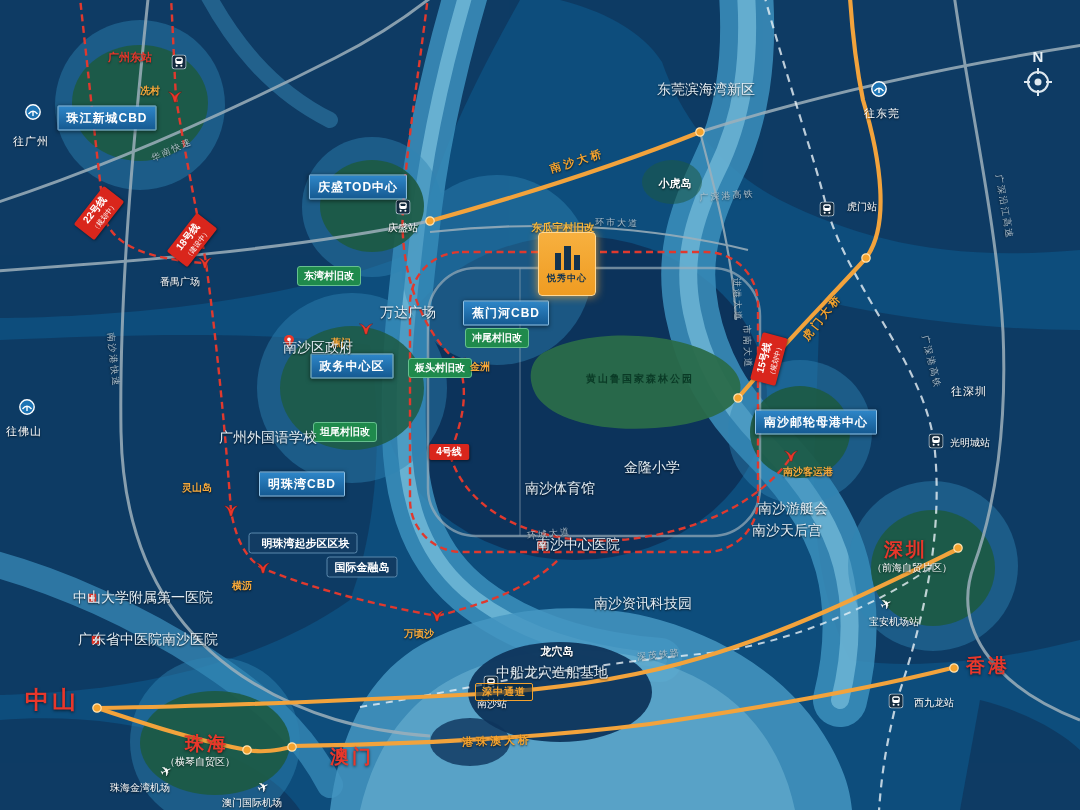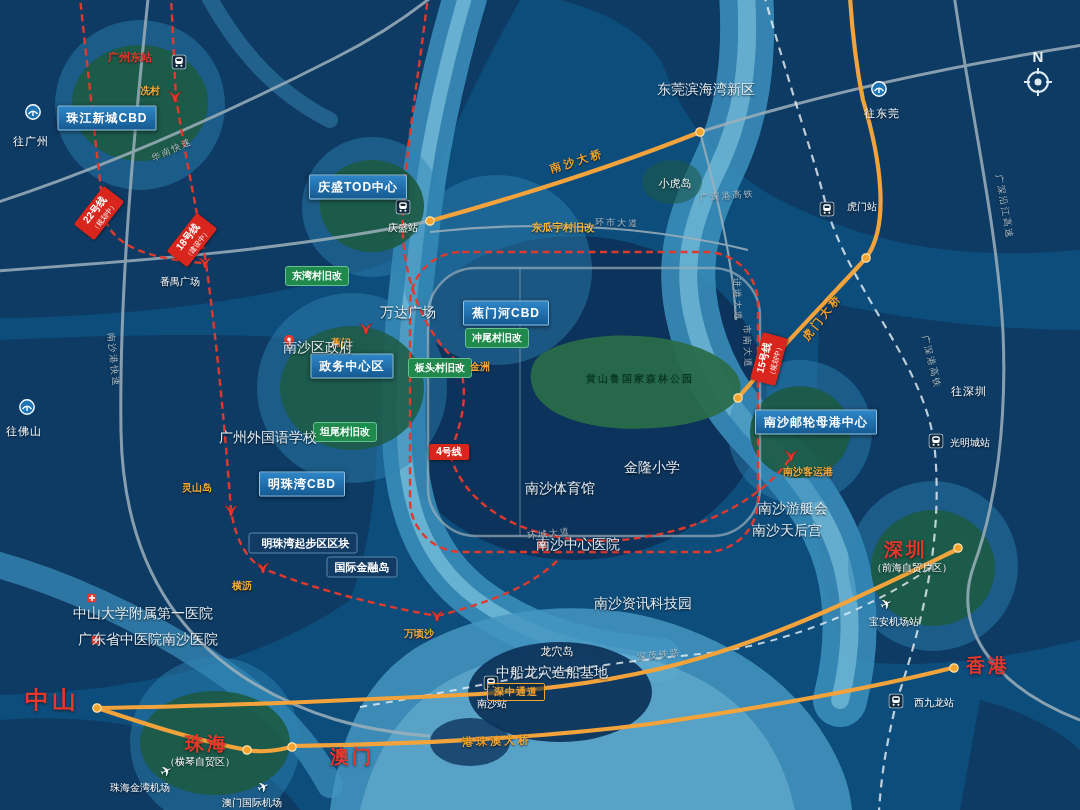--- a/index.html
+++ b/index.html
@@ -14,21 +14,21 @@
   .city-sub{color:#ffffff;font-size:10px;text-shadow:0 1px 2px rgba(0,0,0,.7);}
   .badge-blue{background:linear-gradient(180deg,#2e86c8,#155a92);color:#fff;font-size:12px;font-weight:bold;
     padding:3px 8px;border:1px solid #8fc3e8;border-radius:1px;letter-spacing:1px;box-shadow:0 1px 4px rgba(0,0,0,.5);}
   .badge-dark{background:#123c63;border:1px solid #5b89ad;color:#fff;font-size:11px;font-weight:bold;padding:2px 7px;border-radius:3px;}
   .badge-green{background:#1f8a4c;color:#fff;font-size:10px;font-weight:bold;padding:2px 6px;border-radius:3px;border:1px solid #66c08f;}
   .badge-red{background:#d9261c;color:#fff;font-size:10px;font-weight:bold;padding:1px 7px;border-radius:2px;box-shadow:0 1px 3px rgba(0,0,0,.5);}
   .lbl-orange{color:#f6a93b;font-size:10px;font-weight:bold;text-shadow:0 1px 2px rgba(0,0,0,.75);}
   .lbl-orange-redev{color:#f6b83c;font-size:10.5px;font-weight:bold;text-shadow:0 1px 2px rgba(0,0,0,.75);}
   .lbl-white{color:#fff;font-size:10px;text-shadow:0 1px 2px rgba(0,0,0,.8);}
   .lbl-white-sm{color:#e4eef5;font-size:14px;text-shadow:0 1px 2px rgba(0,0,0,.8);}
-  .lbl-white-md{color:#fff;font-size:11px;font-weight:normal;text-shadow:0 1px 2px rgba(0,0,0,.8);}
+  .lbl-white-md{color:#fff;font-size:11px;font-weight:bold;text-shadow:0 1px 2px rgba(0,0,0,.8);}
   .lbl-red{color:#e8372b;font-size:11px;font-weight:bold;text-shadow:0 1px 2px rgba(0,0,0,.6);}
   .rd{color:#b6c5cf;font-size:9px;letter-spacing:2px;opacity:.95;text-shadow:0 1px 2px rgba(0,0,0,.6);}
   .br{color:#f4a32f;font-size:11px;font-weight:bold;letter-spacing:3px;text-shadow:0 1px 2px rgba(0,0,0,.7);}
   .pill-orange{color:#f4a32f;font-size:10px;font-weight:bold;border:1px solid #f4a32f;padding:1px 6px;border-radius:2px;background:rgba(8,36,58,.6);letter-spacing:1px;}
   .park{color:#0a3a26;font-size:10px;font-weight:bold;letter-spacing:2px;}
   .dir{color:#fff;font-size:11px;letter-spacing:1px;text-shadow:0 1px 2px rgba(0,0,0,.7);}
   .icon{position:absolute;transform:translate(-50%,-50%);z-index:4;line-height:0;}
   .icon .plane-glyph{font-family:"DejaVu Sans",sans-serif;color:#fff;font-size:14px;display:inline-block;
     transform:rotate(-25deg);text-shadow:0 1px 2px rgba(0,0,0,.7);line-height:1;}
   .project{position:absolute;width:56px;height:62px;background:linear-gradient(180deg,#f7b03f,#ef9c22);
@@ -265,21 +265,21 @@
       <div class="lbl city" style="left: 906px; top: 550px; transform: translate(-50%, -50%);"><span>深圳</span></div>
       <div class="lbl city-sub" style="left: 912px; top: 568px; transform: translate(-50%, -50%);"><span>（前海自贸片区）</span></div>
       <div class="lbl badge-blue" style="left: 107px; top: 118px; transform: translate(-50%, -50%);"><span>珠江新城CBD</span></div>
       <div class="lbl badge-blue" style="left: 358px; top: 187px; transform: translate(-50%, -50%);"><span>庆盛TOD中心</span></div>
       <div class="lbl badge-blue" style="left: 506px; top: 313px; transform: translate(-50%, -50%);"><span>蕉门河CBD</span></div>
       <div class="lbl badge-blue" style="left: 352px; top: 366px; transform: translate(-50%, -50%);"><span>政务中心区</span></div>
       <div class="lbl badge-blue" style="left: 302px; top: 484px; transform: translate(-50%, -50%);"><span>明珠湾CBD</span></div>
       <div class="lbl badge-dark" style="left: 303px; top: 543px; transform: translate(-50%, -50%); padding-left: 12px;"><span>明珠湾起步区区块</span></div>
       <div class="lbl badge-dark" style="left: 362px; top: 567px; transform: translate(-50%, -50%);"><span>国际金融岛</span></div>
       <div class="lbl badge-blue" style="left: 816px; top: 422px; transform: translate(-50%, -50%);"><span>南沙邮轮母港中心</span></div>
-      <div class="lbl badge-green" style="left: 317px; top: 276px; transform: translate(-50%, -50%); text-align: center;"><span>东湾村旧改</span></div>
+      <div class="lbl badge-green" style="left: 329px; top: 276px; transform: translate(-50%, -50%); text-align: center;"><span>东湾村旧改</span></div>
       <div class="lbl badge-green" style="left: 497px; top: 338px; transform: translate(-50%, -50%);"><span>冲尾村旧改</span></div>
       <div class="lbl badge-green" style="left: 440px; top: 368px; transform: translate(-50%, -50%);"><span>板头村旧改</span></div>
       <div class="lbl badge-green" style="left: 345px; top: 432px; transform: translate(-50%, -50%);"><span>坦尾村旧改</span></div>
       <div class="lbl lbl-orange-redev" style="left: 563px; top: 228px; transform: translate(-50%, -50%);"><span>东瓜宇村旧改</span></div>
       <div class="lbl badge-red" style="left: 99px; top: 213px; transform: translate(-50%, -50%) rotate(-52deg);"><span>22号线</span><span class="sub">（规划中）</span></div>
       <div class="lbl badge-red" style="left: 192px; top: 240px; transform: translate(-50%, -50%) rotate(-52deg);"><span>18号线</span><span class="sub">（建设中）</span></div>
       <div class="lbl badge-red" style="left: 769px; top: 359px; transform: translate(-50%, -50%) rotate(-75deg);"><span>15号线</span><span class="sub">（规划中）</span></div>
       <div class="lbl badge-red" style="left: 449px; top: 452px; transform: translate(-50%, -50%);"><span>4号线</span></div>
       <div class="lbl lbl-orange" style="left: 150px; top: 91px; transform: translate(-50%, -50%);"><span>冼村</span></div>
       <div class="lbl lbl-white" style="left: 180px; top: 282px; transform: translate(-50%, -50%);"><span>番禺广场</span></div>
@@ -308,39 +308,47 @@
       <div class="lbl rd" style="left: 727px; top: 196px; transform: translate(-50%, -50%) rotate(-4deg);"><span>广深港高铁</span></div>
       <div class="lbl rd" style="left: 931px; top: 362px; transform: translate(-50%, -50%) rotate(76deg);"><span>广深港高铁</span></div>
       <div class="lbl rd" style="left: 617px; top: 223px; transform: translate(-50%, -50%) rotate(2deg);"><span>环市大道</span></div>
       <div class="lbl rd" style="left: 737px; top: 300px; transform: translate(-50%, -50%) rotate(88deg);"><span>进港大道</span></div>
       <div class="lbl rd" style="left: 747px; top: 347px; transform: translate(-50%, -50%) rotate(88deg);"><span>市南大道</span></div>
       <div class="lbl rd" style="left: 549px; top: 534px; transform: translate(-50%, -50%) rotate(-6deg);"><span>环城大道</span></div>
       <div class="lbl rd" style="left: 659px; top: 655px; transform: translate(-50%, -50%) rotate(-6deg);"><span>深茂铁路</span></div>
       <div class="lbl br" style="left: 577px; top: 161px; transform: translate(-50%, -50%) rotate(-17deg);"><span>南沙大桥</span></div>
       <div class="lbl br" style="left: 822px; top: 317px; transform: translate(-50%, -50%) rotate(-52deg);"><span>虎门大桥</span></div>
       <div class="lbl br" style="left: 497px; top: 741px; transform: translate(-50%, -50%) rotate(-2deg);"><span>港珠澳大桥</span></div>
-      <div class="lbl pill-orange" style="left: 516px; top: 692px; transform: translate(-50%, -50%); text-align: center;"><span>深中通道</span></div>
+      <div class="lbl pill-orange" style="left: 504px; top: 692px; transform: translate(-50%, -50%); text-align: center;"><span>深中通道</span></div>
       <div class="lbl park" style="left: 640px; top: 379px; transform: translate(-50%, -50%);"><span>黄山鲁国家森林公园</span></div>
       <div class="lbl lbl-white-sm" style="left: 408px; top: 313px; transform: translate(-50%, -50%);"><span>万达广场</span></div>
       <div class="lbl lbl-white-sm" style="left: 318px; top: 348px; transform: translate(-50%, -50%);"><span>南沙区政府</span></div>
       <div class="lbl lbl-white-sm" style="left: 268px; top: 438px; transform: translate(-50%, -50%);"><span>广州外国语学校</span></div>
       <div class="lbl lbl-white-sm" style="left: 560px; top: 489px; transform: translate(-50%, -50%);"><span>南沙体育馆</span></div>
       <div class="lbl lbl-white-sm" style="left: 652px; top: 468px; transform: translate(-50%, -50%);"><span>金隆小学</span></div>
       <div class="lbl lbl-white-sm" style="left: 578px; top: 545px; transform: translate(-50%, -50%);"><span>南沙中心医院</span></div>
       <div class="lbl lbl-white-sm" style="left: 643px; top: 604px; transform: translate(-50%, -50%);"><span>南沙资讯科技园</span></div>
       <div class="lbl lbl-white-sm" style="left: 793px; top: 509px; transform: translate(-50%, -50%);"><span>南沙游艇会</span></div>
       <div class="lbl lbl-white-sm" style="left: 787px; top: 531px; transform: translate(-50%, -50%);"><span>南沙天后宫</span></div>
       <div class="lbl lbl-white-md" style="left: 557px; top: 651px; transform: translate(-50%, -50%);"><span>龙穴岛</span></div>
       <div class="lbl lbl-white-sm" style="left: 552px; top: 673px; transform: translate(-50%, -50%);"><span>中船龙穴造船基地</span></div>
-      <div class="lbl lbl-white-sm" style="left: 143px; top: 598px; transform: translate(-50%, -50%); margin-top: 16px;"><span>中山大学附属第一医院</span></div>
+      <div class="lbl lbl-white-sm" style="left: 143px; top: 598px; transform: translate(-50%, -50%);"><span>中山大学附属第一医院</span></div>
       <div class="lbl lbl-white-sm" style="left: 148px; top: 640px; transform: translate(-50%, -50%);"><span>广东省中医院南沙医院</span></div>
       <div class="lbl lbl-white-md" style="left: 675px; top: 183px; transform: translate(-50%, -50%);"><span>小虎岛</span></div>
       <div class="lbl lbl-white-sm" style="left: 706px; top: 90px; transform: translate(-50%, -50%);"><span>东莞滨海湾新区</span></div>
     </div>
 
+  <div class="project" style="left:538px;top:232px;">
+    <svg width="30" height="26" viewBox="0 0 30 26">
+      <rect x="3" y="9" width="6" height="17" fill="#14344e"></rect>
+      <rect x="12" y="2" width="7" height="24" fill="#14344e"></rect>
+      <rect x="22" y="11" width="6" height="15" fill="#14344e"></rect>
+    </svg>
+    <div class="pname">悦秀中心</div>
+  </div>
 
   <div class="compass">
     <div class="n">N</div>
     <svg width="30" height="30" viewBox="0 0 30 30">
       <circle cx="15" cy="15" r="10" fill="none" stroke="#dfe9f0" stroke-width="2"></circle>
       <circle cx="15" cy="15" r="3.5" fill="#dfe9f0"></circle>
       <line x1="15" y1="1" x2="15" y2="7" stroke="#dfe9f0" stroke-width="2"></line>
       <line x1="15" y1="23" x2="15" y2="29" stroke="#dfe9f0" stroke-width="2"></line>
       <line x1="1" y1="15" x2="7" y2="15" stroke="#dfe9f0" stroke-width="2"></line>
       <line x1="23" y1="15" x2="29" y2="15" stroke="#dfe9f0" stroke-width="2"></line>

